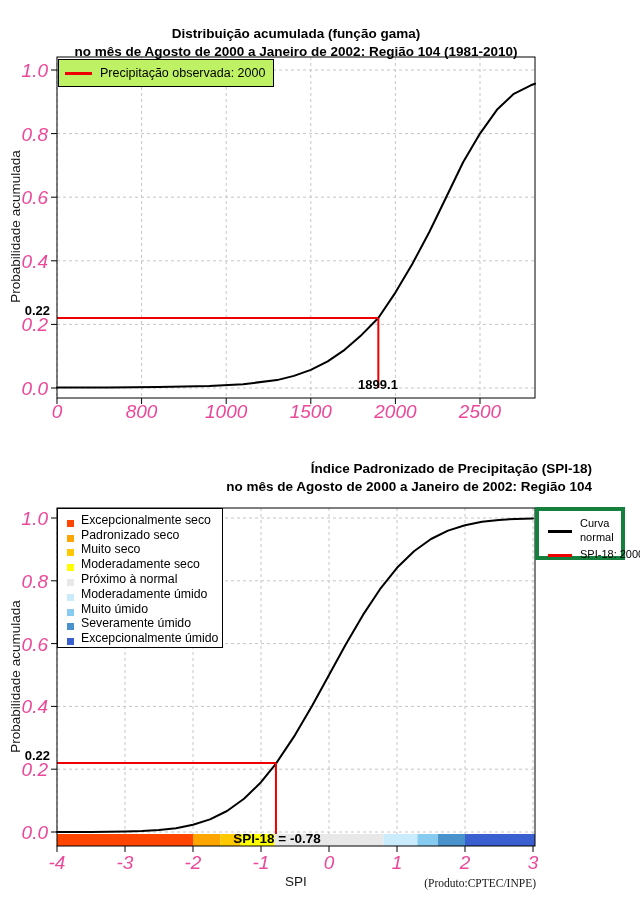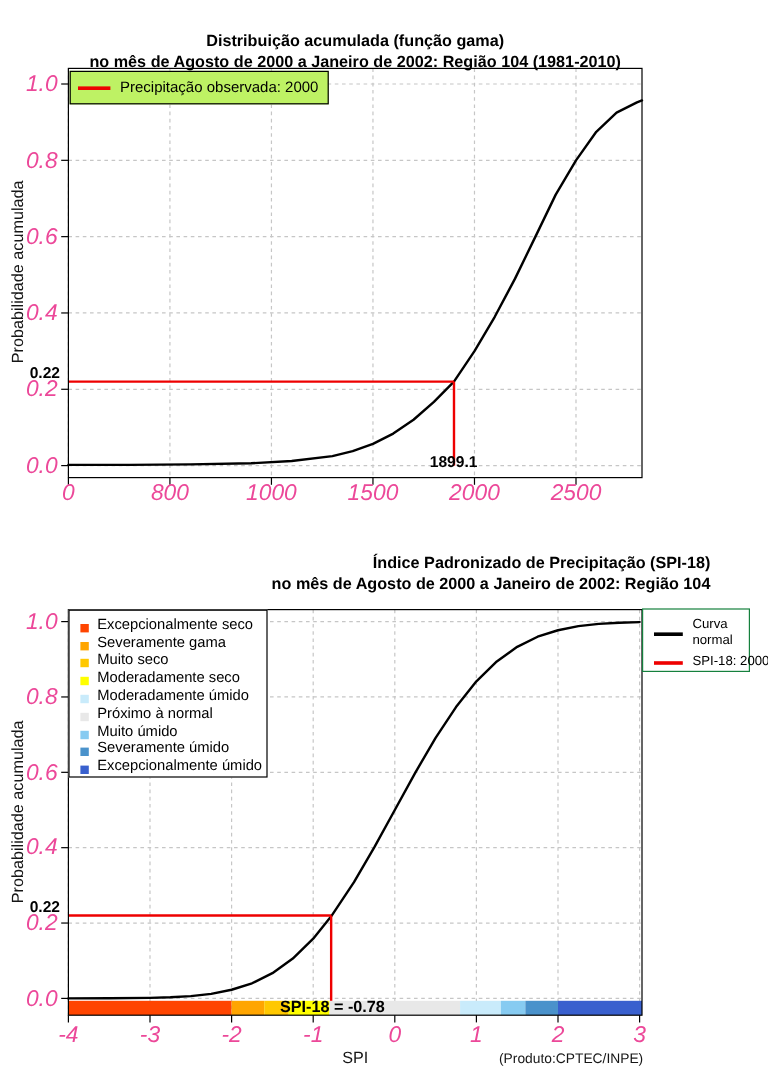--- a/index.html
+++ b/index.html
@@ -20,31 +20,31 @@
   .ylab{width:300px;transform:rotate(-90deg);left:-135px;}
   #ylab-top{top:219px;}
   #ylab-bottom{top:669px;}
   .legend-top{position:absolute;left:58px;top:59px;width:216px;height:28px;border:1px solid #000;
               background:#bef264;display:flex;align-items:center;font-size:12.5px;box-sizing:border-box;}
   .legend-top .sample{display:inline-block;width:27px;height:3px;margin:0 8px 0 6px;flex:none;}
   .cat-legend{position:absolute;left:57px;top:508px;width:166px;height:140px;border:1px solid #000;
               background:#fff;box-sizing:border-box;padding-top:3px;}
   .cat-row{display:flex;align-items:flex-end;height:14.8px;font-size:12.3px;white-space:nowrap;}
   .cat-row .sw{width:7px;height:7px;margin:0 7px 0 9px;flex:none;}
-  .curve-legend{position:absolute;left:535px;top:507px;width:90px;height:53px;border:1px solid #15803d;
+  .curve-legend{position:absolute;left:535px;top:507px;width:90px;height:53px;border:4px solid #15803d;
                 background:#fff;box-sizing:border-box;font-size:11px;}
   .curve-legend .cl-sample{position:absolute;left:9px;width:24px;height:3px;}
   .curve-legend .cl-text{position:absolute;left:41px;line-height:13px;white-space:nowrap;}
   .annot{position:absolute;font-weight:bold;font-size:13px;color:#000;line-height:14px;}
   #annot-prob-top{left:0;top:304px;width:50px;text-align:right;}
   #annot-x-top{left:328px;top:378px;width:100px;text-align:center;}
   #annot-prob-bottom{left:0;top:749px;width:50px;text-align:right;}
   #annot-spi{left:187px;top:832px;width:180px;text-align:center;font-size:13.5px;}
   .producer{position:absolute;left:300px;top:877px;width:236px;text-align:right;
-            font-size:11.5px;color:#161616;}
+            font-size:11.5px;color:#161616;font-family:Liberation Serif, serif;}
 </style>
 </head>
 <body>
 
 <div class="page">
 
   <svg id="plot-svg" width="640" height="900">
       <line x1="57" y1="57" x2="57" y2="398" stroke="#C6C6C6" stroke-width="1" stroke-dasharray="3,3"></line>
       <line x1="141.6" y1="57" x2="141.6" y2="398" stroke="#C6C6C6" stroke-width="1" stroke-dasharray="3,3"></line>
       <line x1="226.2" y1="57" x2="226.2" y2="398" stroke="#C6C6C6" stroke-width="1" stroke-dasharray="3,3"></line>
@@ -164,37 +164,37 @@
     <div>no mês de Agosto de 2000 a Janeiro de 2002: Região 104</div>
   </div>
 
   <div class="cat-legend" id="cat-legend">
       <div class="cat-row">
         <span class="sw" style="background: rgb(255, 69, 0);"></span>
         <span>Excepcionalmente seco</span>
       </div>
       <div class="cat-row">
         <span class="sw" style="background: rgb(255, 165, 0);"></span>
-        <span>Severamente gama</span>
+        <span>Padronizado seco</span>
       </div>
       <div class="cat-row">
         <span class="sw" style="background: rgb(255, 200, 0);"></span>
         <span>Muito seco</span>
       </div>
       <div class="cat-row">
         <span class="sw" style="background: rgb(255, 255, 0);"></span>
         <span>Moderadamente seco</span>
       </div>
       <div class="cat-row">
+        <span class="sw" style="background: rgb(232, 232, 232);"></span>
+        <span>Próximo à normal</span>
+      </div>
+      <div class="cat-row">
         <span class="sw" style="background: rgb(201, 235, 251);"></span>
         <span>Moderadamente úmido</span>
-      </div>
-      <div class="cat-row">
-        <span class="sw" style="background: rgb(232, 232, 232);"></span>
-        <span>Próximo à normal</span>
       </div>
       <div class="cat-row">
         <span class="sw" style="background: rgb(135, 203, 241);"></span>
         <span>Muito úmido</span>
       </div>
       <div class="cat-row">
         <span class="sw" style="background: rgb(74, 146, 203);"></span>
         <span>Severamente úmido</span>
       </div>
       <div class="cat-row">

